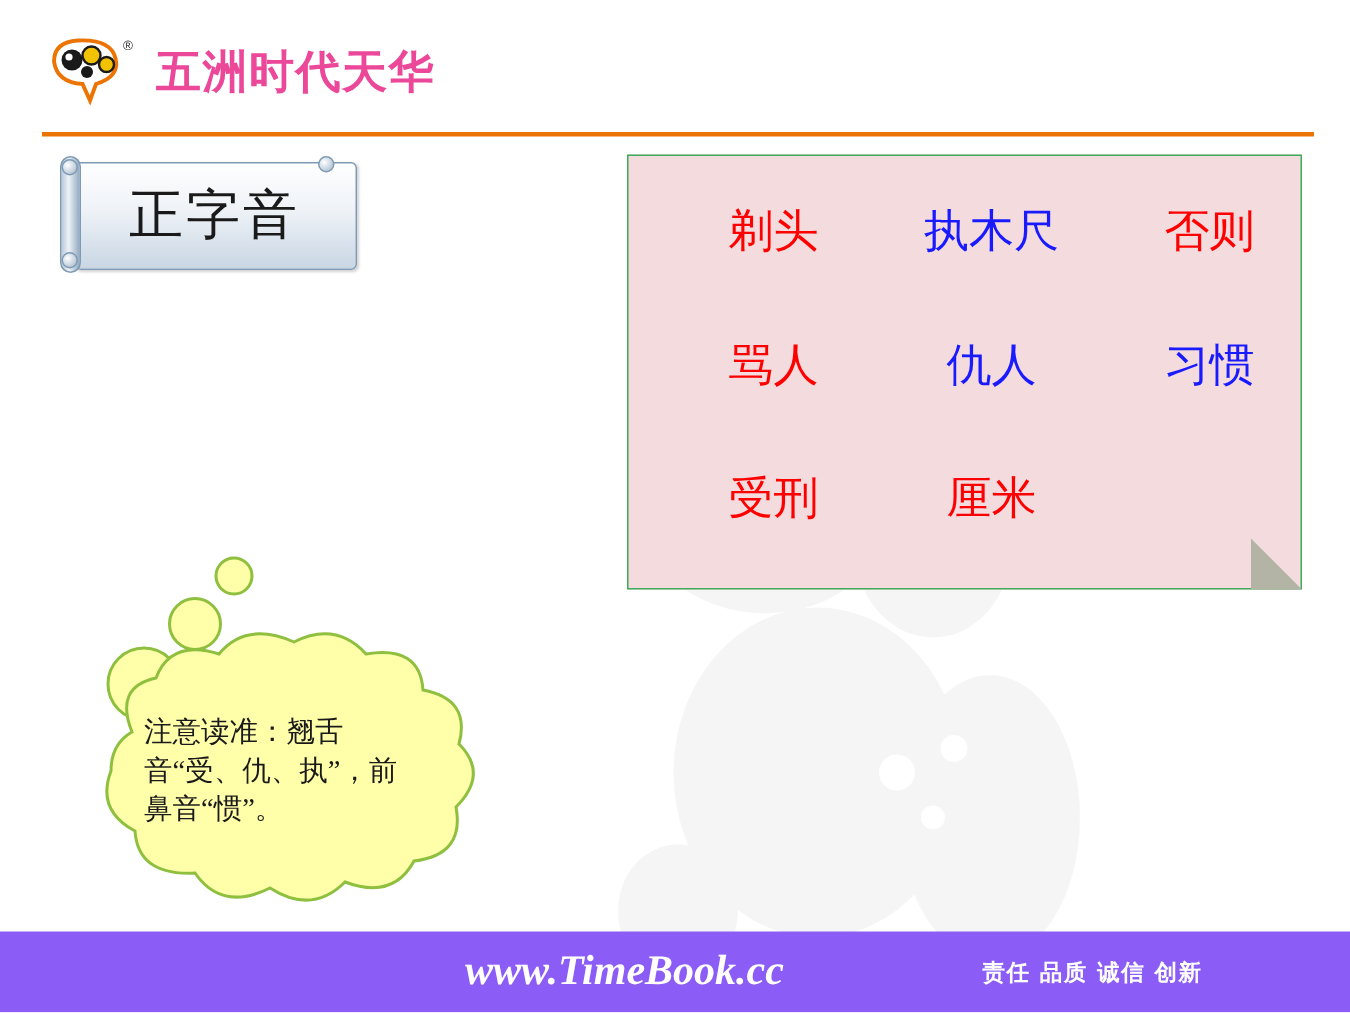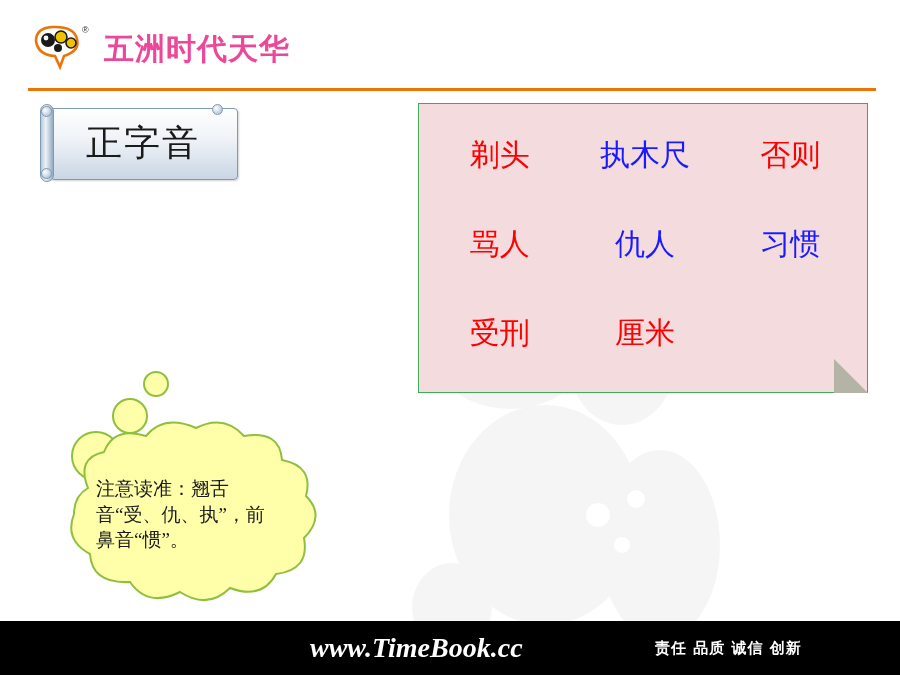--- a/index.html
+++ b/index.html
@@ -145,21 +145,21 @@
     left: 418px;
     top: 103px;
     width: 450px;
     height: 290px;
     background: #f3dbde;
     border: 1px solid #3faa5a;
     box-sizing: border-box;
   }
   .panel-grid {
     position: absolute;
-    left: 0;
+    left: 16px;
     top: 0;
     width: 100%;
     height: 100%;
     display: grid;
     grid-template-rows: repeat(3, 1fr);
     grid-template-columns: repeat(3, 1fr);
     align-items: center;
     justify-items: center;
     padding: 6px 4px 14px 8px;
     box-sizing: border-box;
@@ -204,21 +204,21 @@
     word-break: break-all;
   }
 
   
   .footer {
     position: absolute;
     left: 0;
     bottom: 0;
     width: 900px;
     height: 54px;
-    background: #000000;
+    background: #8b5cf6;
     display: flex;
     align-items: center;
   }
   .footer-url {
     position: absolute;
     left: 310px;
     font-family: "Liberation Serif", serif;
     font-style: italic;
     font-weight: bold;
     font-size: 28px;

